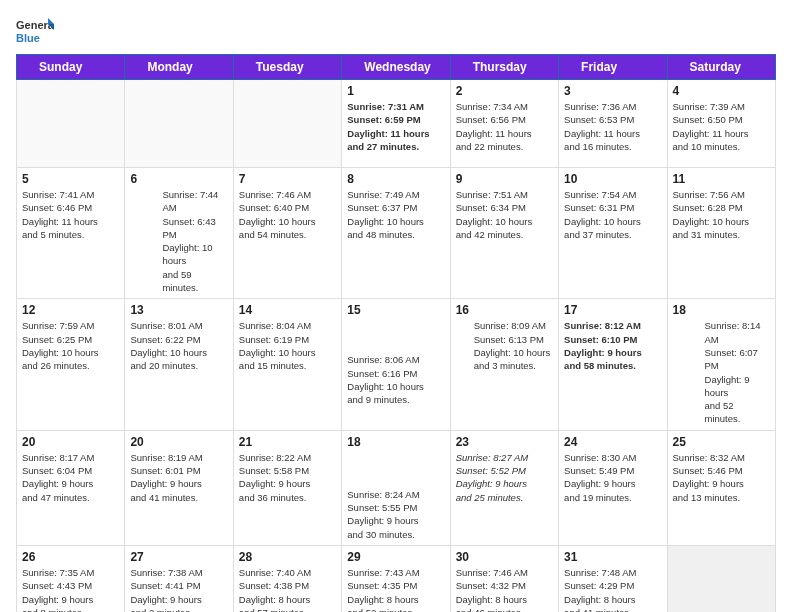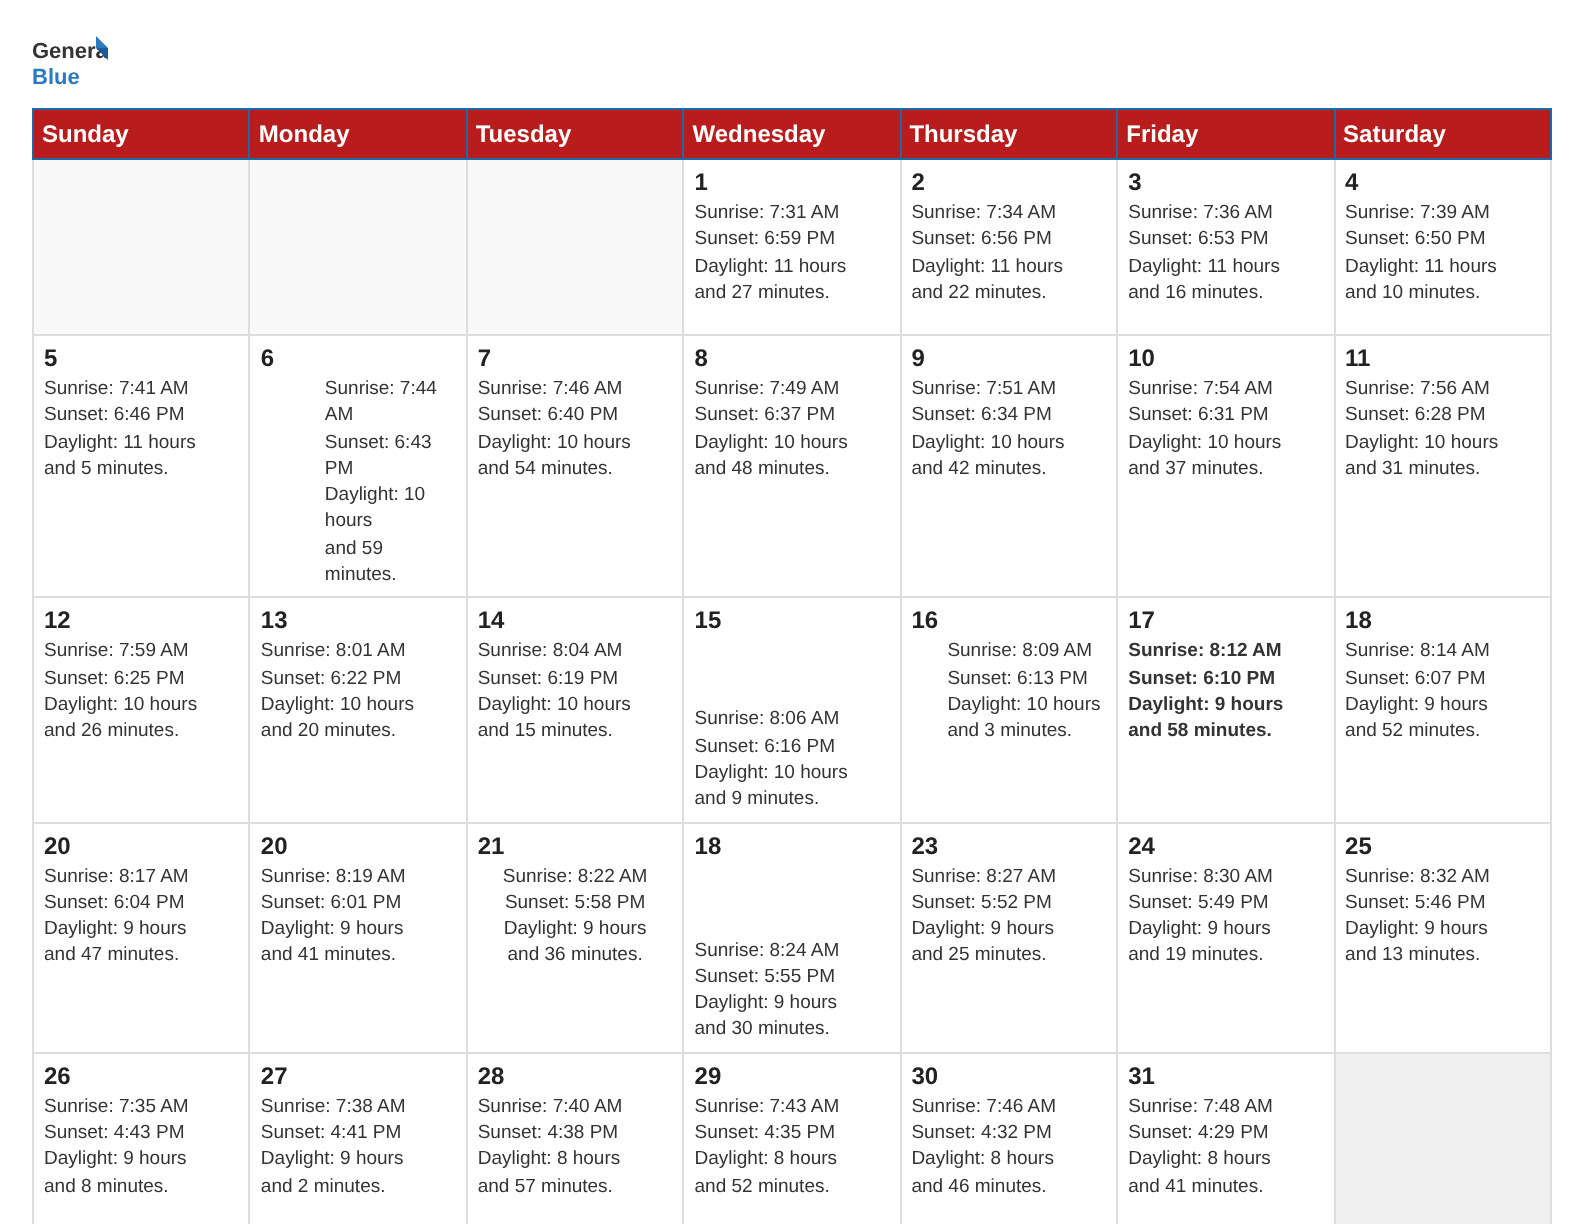--- a/index.html
+++ b/index.html
@@ -41,25 +41,25 @@
       color: #555;
     }
     .calendar {
       flex: 1;
       border: 1px solid #ccc;
       border-collapse: collapse;
       width: 100%;
       table-layout: fixed;
     }
     .calendar th {
-      background: #b91c1c;
+      background: #6d28d9;
       color: #fff;
       font-size: 12px;
       font-weight: bold;
-      padding: 5px 4px;
+      padding: 5px 22px;
       text-align: left;
       border: 1px solid #1e6aa8;
     }
     .calendar td {
       border: 1px solid #ddd;
       vertical-align: top;
       padding: 4px 5px;
       font-size: 10px;
       color: #333;
       background: #fff;
@@ -115,21 +115,21 @@
           <th>Saturday</th>
         </tr>
     </thead>
     <tbody id="calendar-body">
     <tr>
           <td class="empty"></td>
           <td class="empty"></td>
           <td class="empty"></td>
           <td>
             <span class="day-number">1</span>
-            <div class="day-info" style="white-space: pre-line;">Sunrise: 7:31 AM
+            <div class="day-info" style="white-space: pre-line; font-weight: bold;">Sunrise: 7:31 AM
 Sunset: 6:59 PM
 Daylight: 11 hours
 and 27 minutes.</div>
           </td>
           <td>
             <span class="day-number">2</span>
             <div class="day-info" style="white-space: pre-line;">Sunrise: 7:34 AM
 Sunset: 6:56 PM
 Daylight: 11 hours
 and 22 minutes.</div>
@@ -238,21 +238,21 @@
           </td>
           <td>
             <span class="day-number">17</span>
             <div class="day-info" style="white-space: pre-line; font-weight: bold;">Sunrise: 8:12 AM
 Sunset: 6:10 PM
 Daylight: 9 hours
 and 58 minutes.</div>
           </td>
           <td>
             <span class="day-number">18</span>
-            <div class="day-info" style="white-space: pre-line;">Sunrise: 8:14 AM
+            <div class="day-info" style="white-space: pre-line; margin-left: 32px;">Sunrise: 8:14 AM
 Sunset: 6:07 PM
 Daylight: 9 hours
 and 52 minutes.</div>
           </td>
         </tr>
         <tr>
           <td>
             <span class="day-number">20</span>
             <div class="day-info" style="white-space: pre-line;">Sunrise: 8:17 AM
 Sunset: 6:04 PM
@@ -261,35 +261,35 @@
           </td>
           <td>
             <span class="day-number">20</span>
             <div class="day-info" style="white-space: pre-line;">Sunrise: 8:19 AM
 Sunset: 6:01 PM
 Daylight: 9 hours
 and 41 minutes.</div>
           </td>
           <td>
             <span class="day-number">21</span>
-            <div class="day-info" style="white-space: pre-line; text-align: center;">Sunrise: 8:22 AM
+            <div class="day-info" style="white-space: pre-line;">Sunrise: 8:22 AM
 Sunset: 5:58 PM
 Daylight: 9 hours
 and 36 minutes.</div>
           </td>
           <td>
             <span class="day-number">18</span>
             <div class="day-info" style="white-space: pre-line; margin-top: 39px;">Sunrise: 8:24 AM
 Sunset: 5:55 PM
 Daylight: 9 hours
 and 30 minutes.</div>
           </td>
           <td>
             <span class="day-number">23</span>
-            <div class="day-info" style="white-space: pre-line;">Sunrise: 8:27 AM
+            <div class="day-info" style="white-space: pre-line; font-style: italic;">Sunrise: 8:27 AM
 Sunset: 5:52 PM
 Daylight: 9 hours
 and 25 minutes.</div>
           </td>
           <td>
             <span class="day-number">24</span>
             <div class="day-info" style="white-space: pre-line;">Sunrise: 8:30 AM
 Sunset: 5:49 PM
 Daylight: 9 hours
 and 19 minutes.</div>

